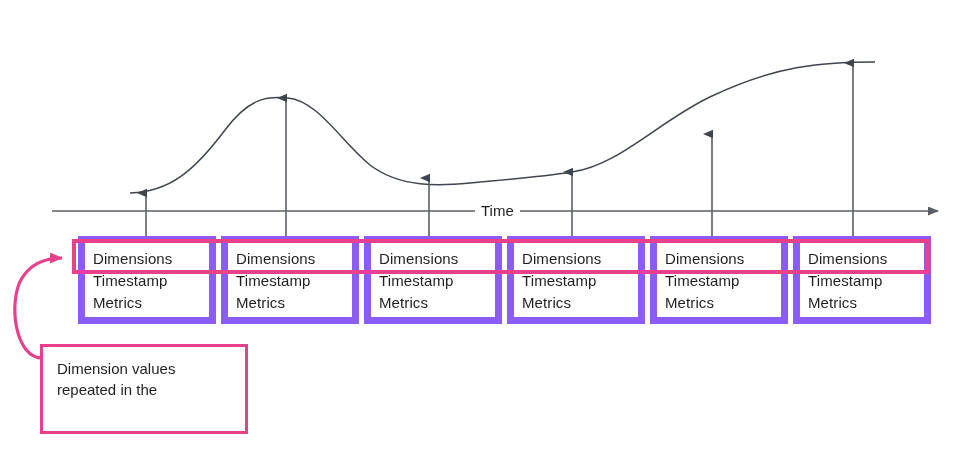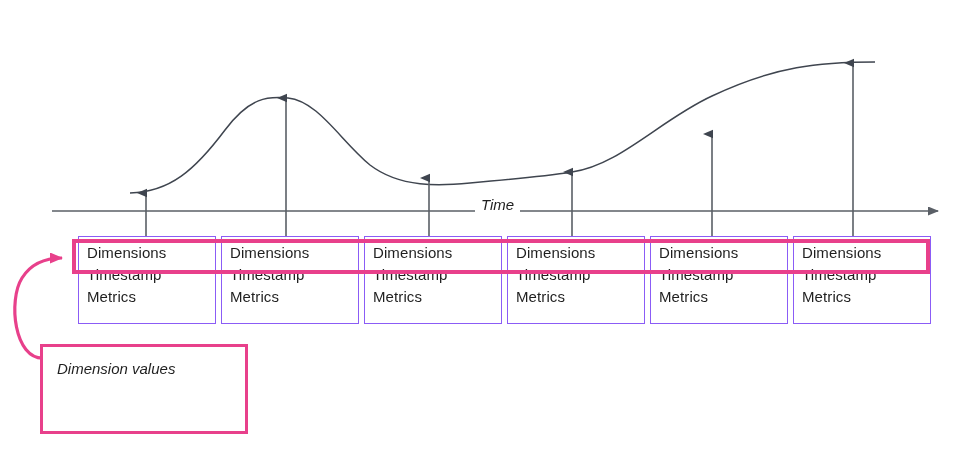--- a/index.html
+++ b/index.html
@@ -20,21 +20,21 @@
   #svg-layer {
     position: absolute;
     left: 0;
     top: 0;
     width: 964px;
     height: 450px;
   }
   .record-card {
     position: absolute;
     box-sizing: border-box;
-    border: 1px solid #8b5cf6;
+    border: 7px solid #8b5cf6;
     background: #ffffff;
     padding-left: 8px;
     padding-top: 5px;
   }
   .record-line {
     font-size: 15px;
     line-height: 22px;
     color: #1f1f1f;
     white-space: nowrap;
     letter-spacing: 0.1px;
@@ -131,19 +131,20 @@
   </div>
 
   <div class="record-card" style="left:793px; top:236px; width:138px; height:88px;">
     <div class="record-line">Dimensions</div>
     <div class="record-line">Timestamp</div>
     <div class="record-line">Metrics</div>
   </div>
 
   <div class="highlight-box" style="left:72px; top:239px; width:858px; height:35px;"></div>
 
-  <div class="axis-label" style="left:475px; top:197px;font-style:italic;">Time</div>
+  <div class="axis-label" style="left:475px; top:203px;">Time</div>
 
-  <div class="callout-box" style="left:40px; top:344px; width:208px; height:90px;font-style:italic;">
+  <div class="callout-box" style="left:40px; top:344px; width:208px; height:90px;">
     <div class="callout-line">Dimension values</div>
+    <div class="callout-line">repeated in the</div>
   </div>
 
 </div>
 
 </body></html>

